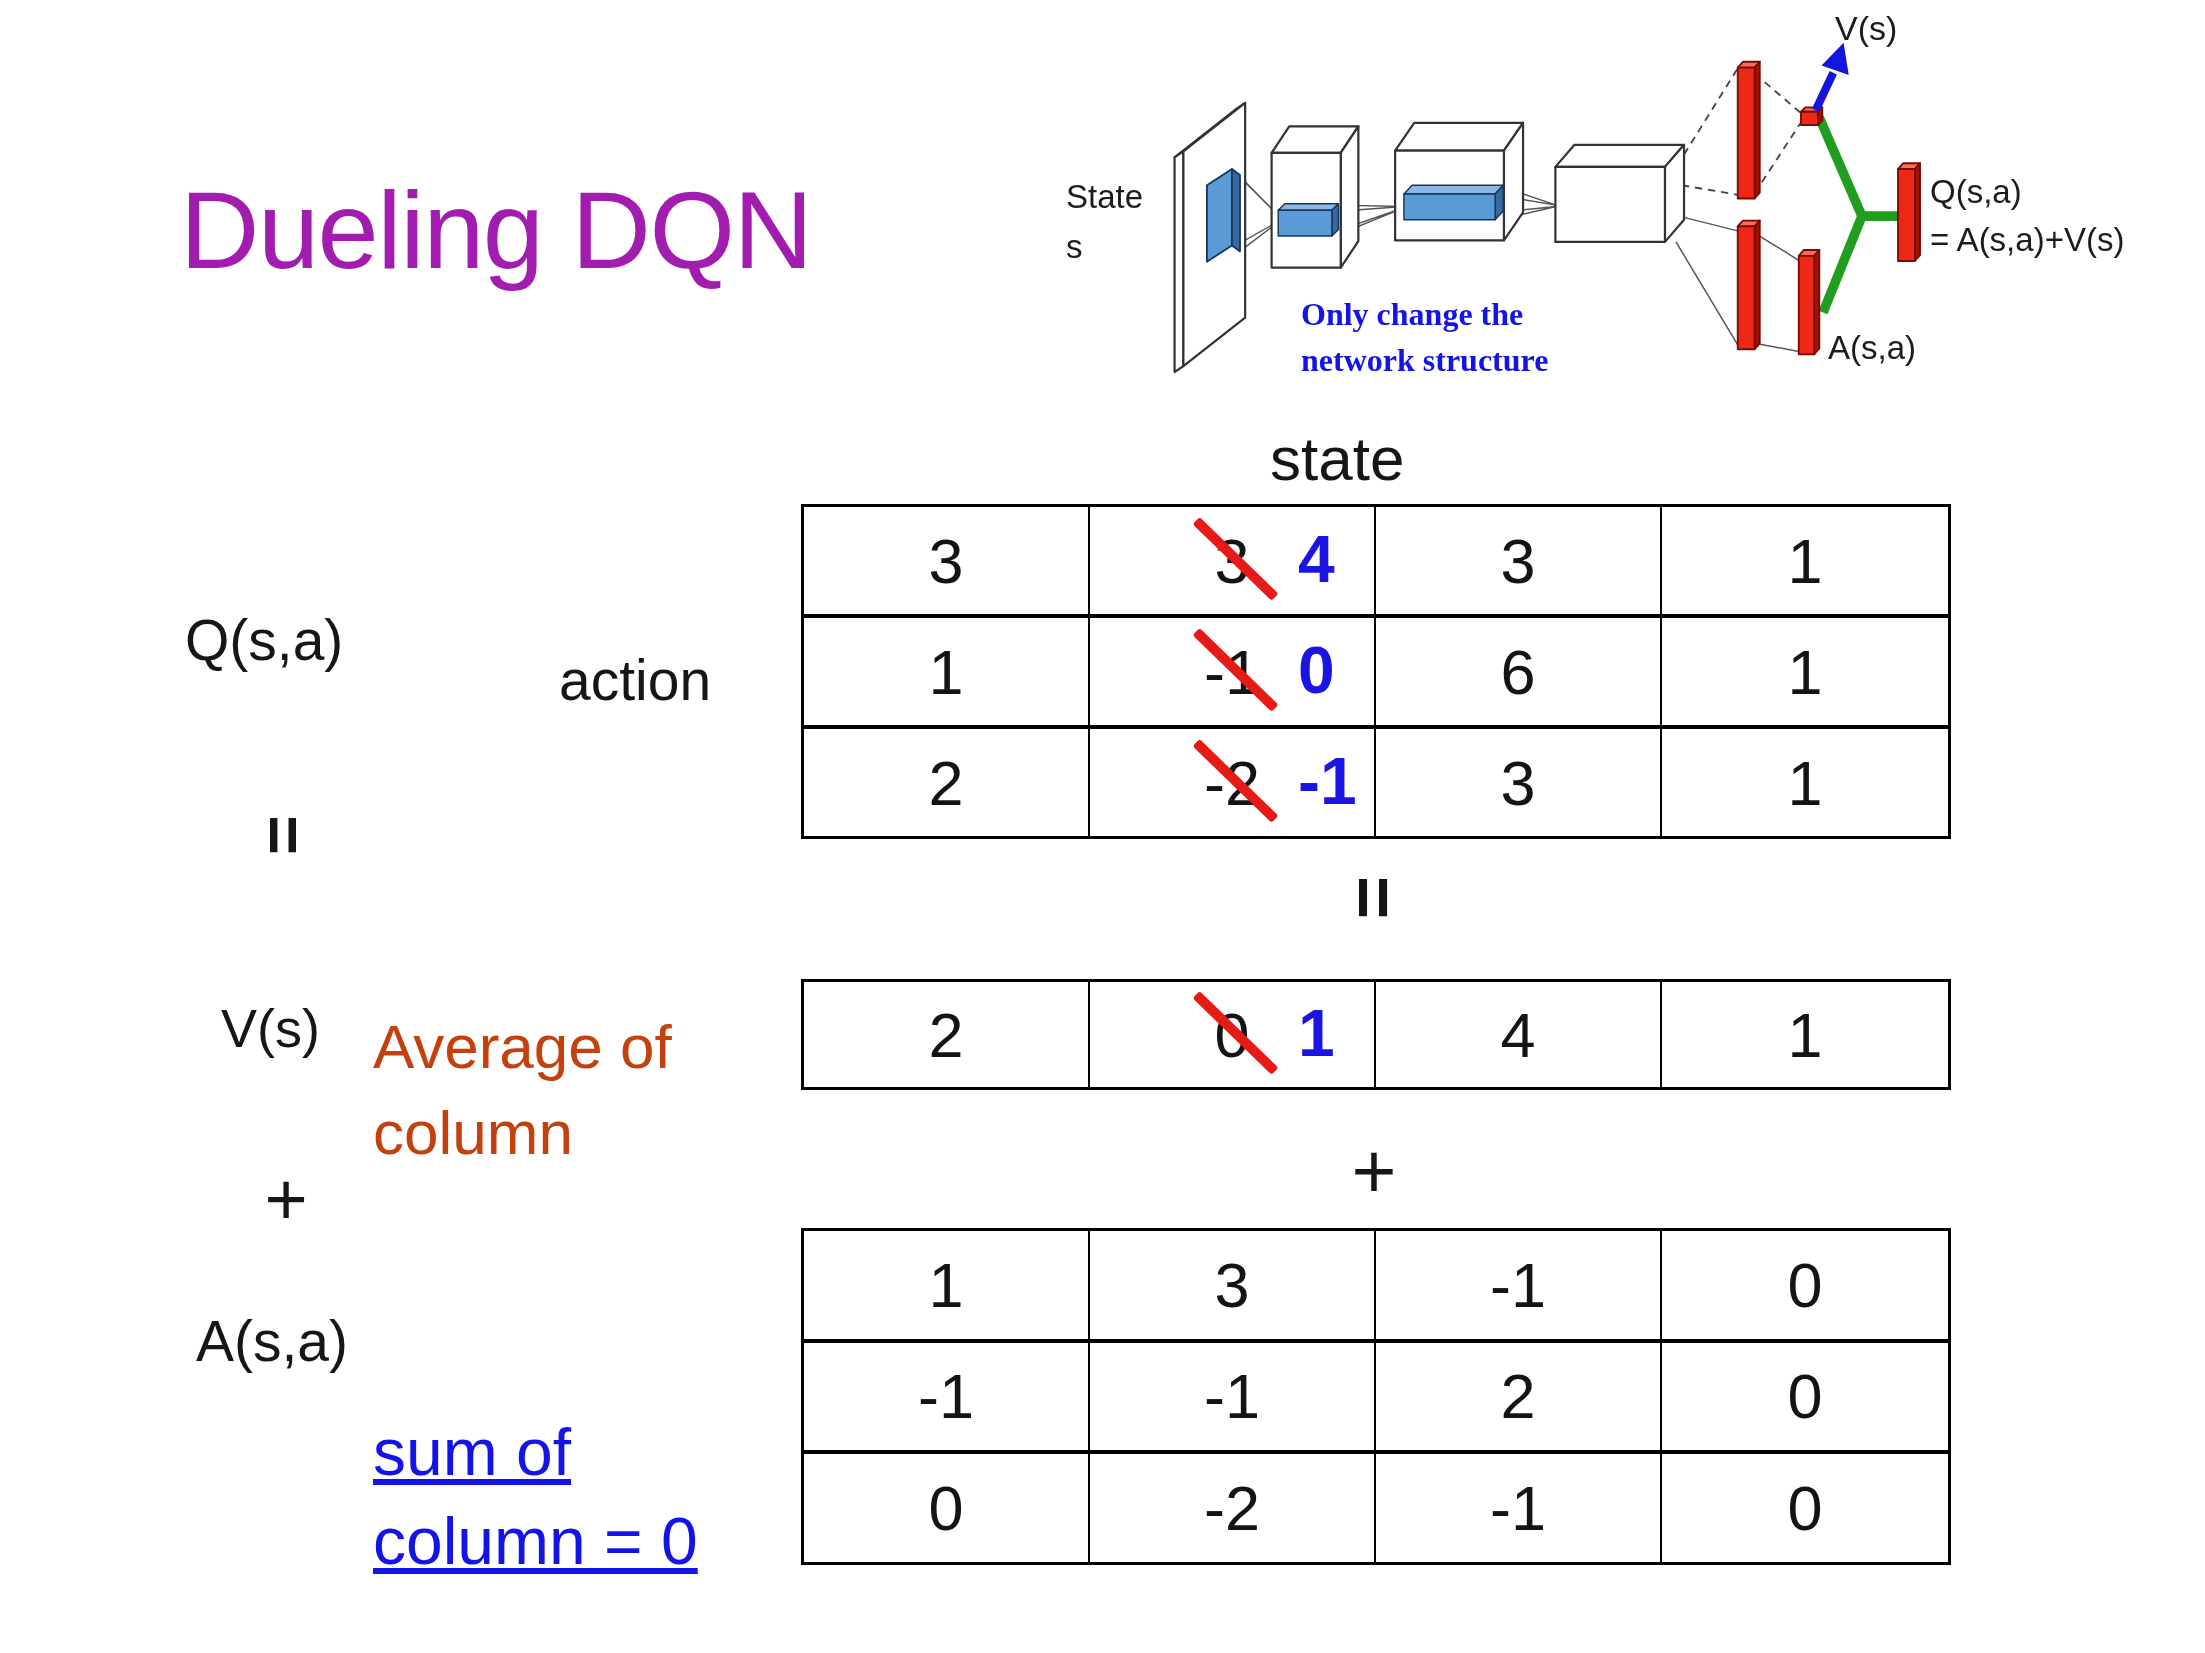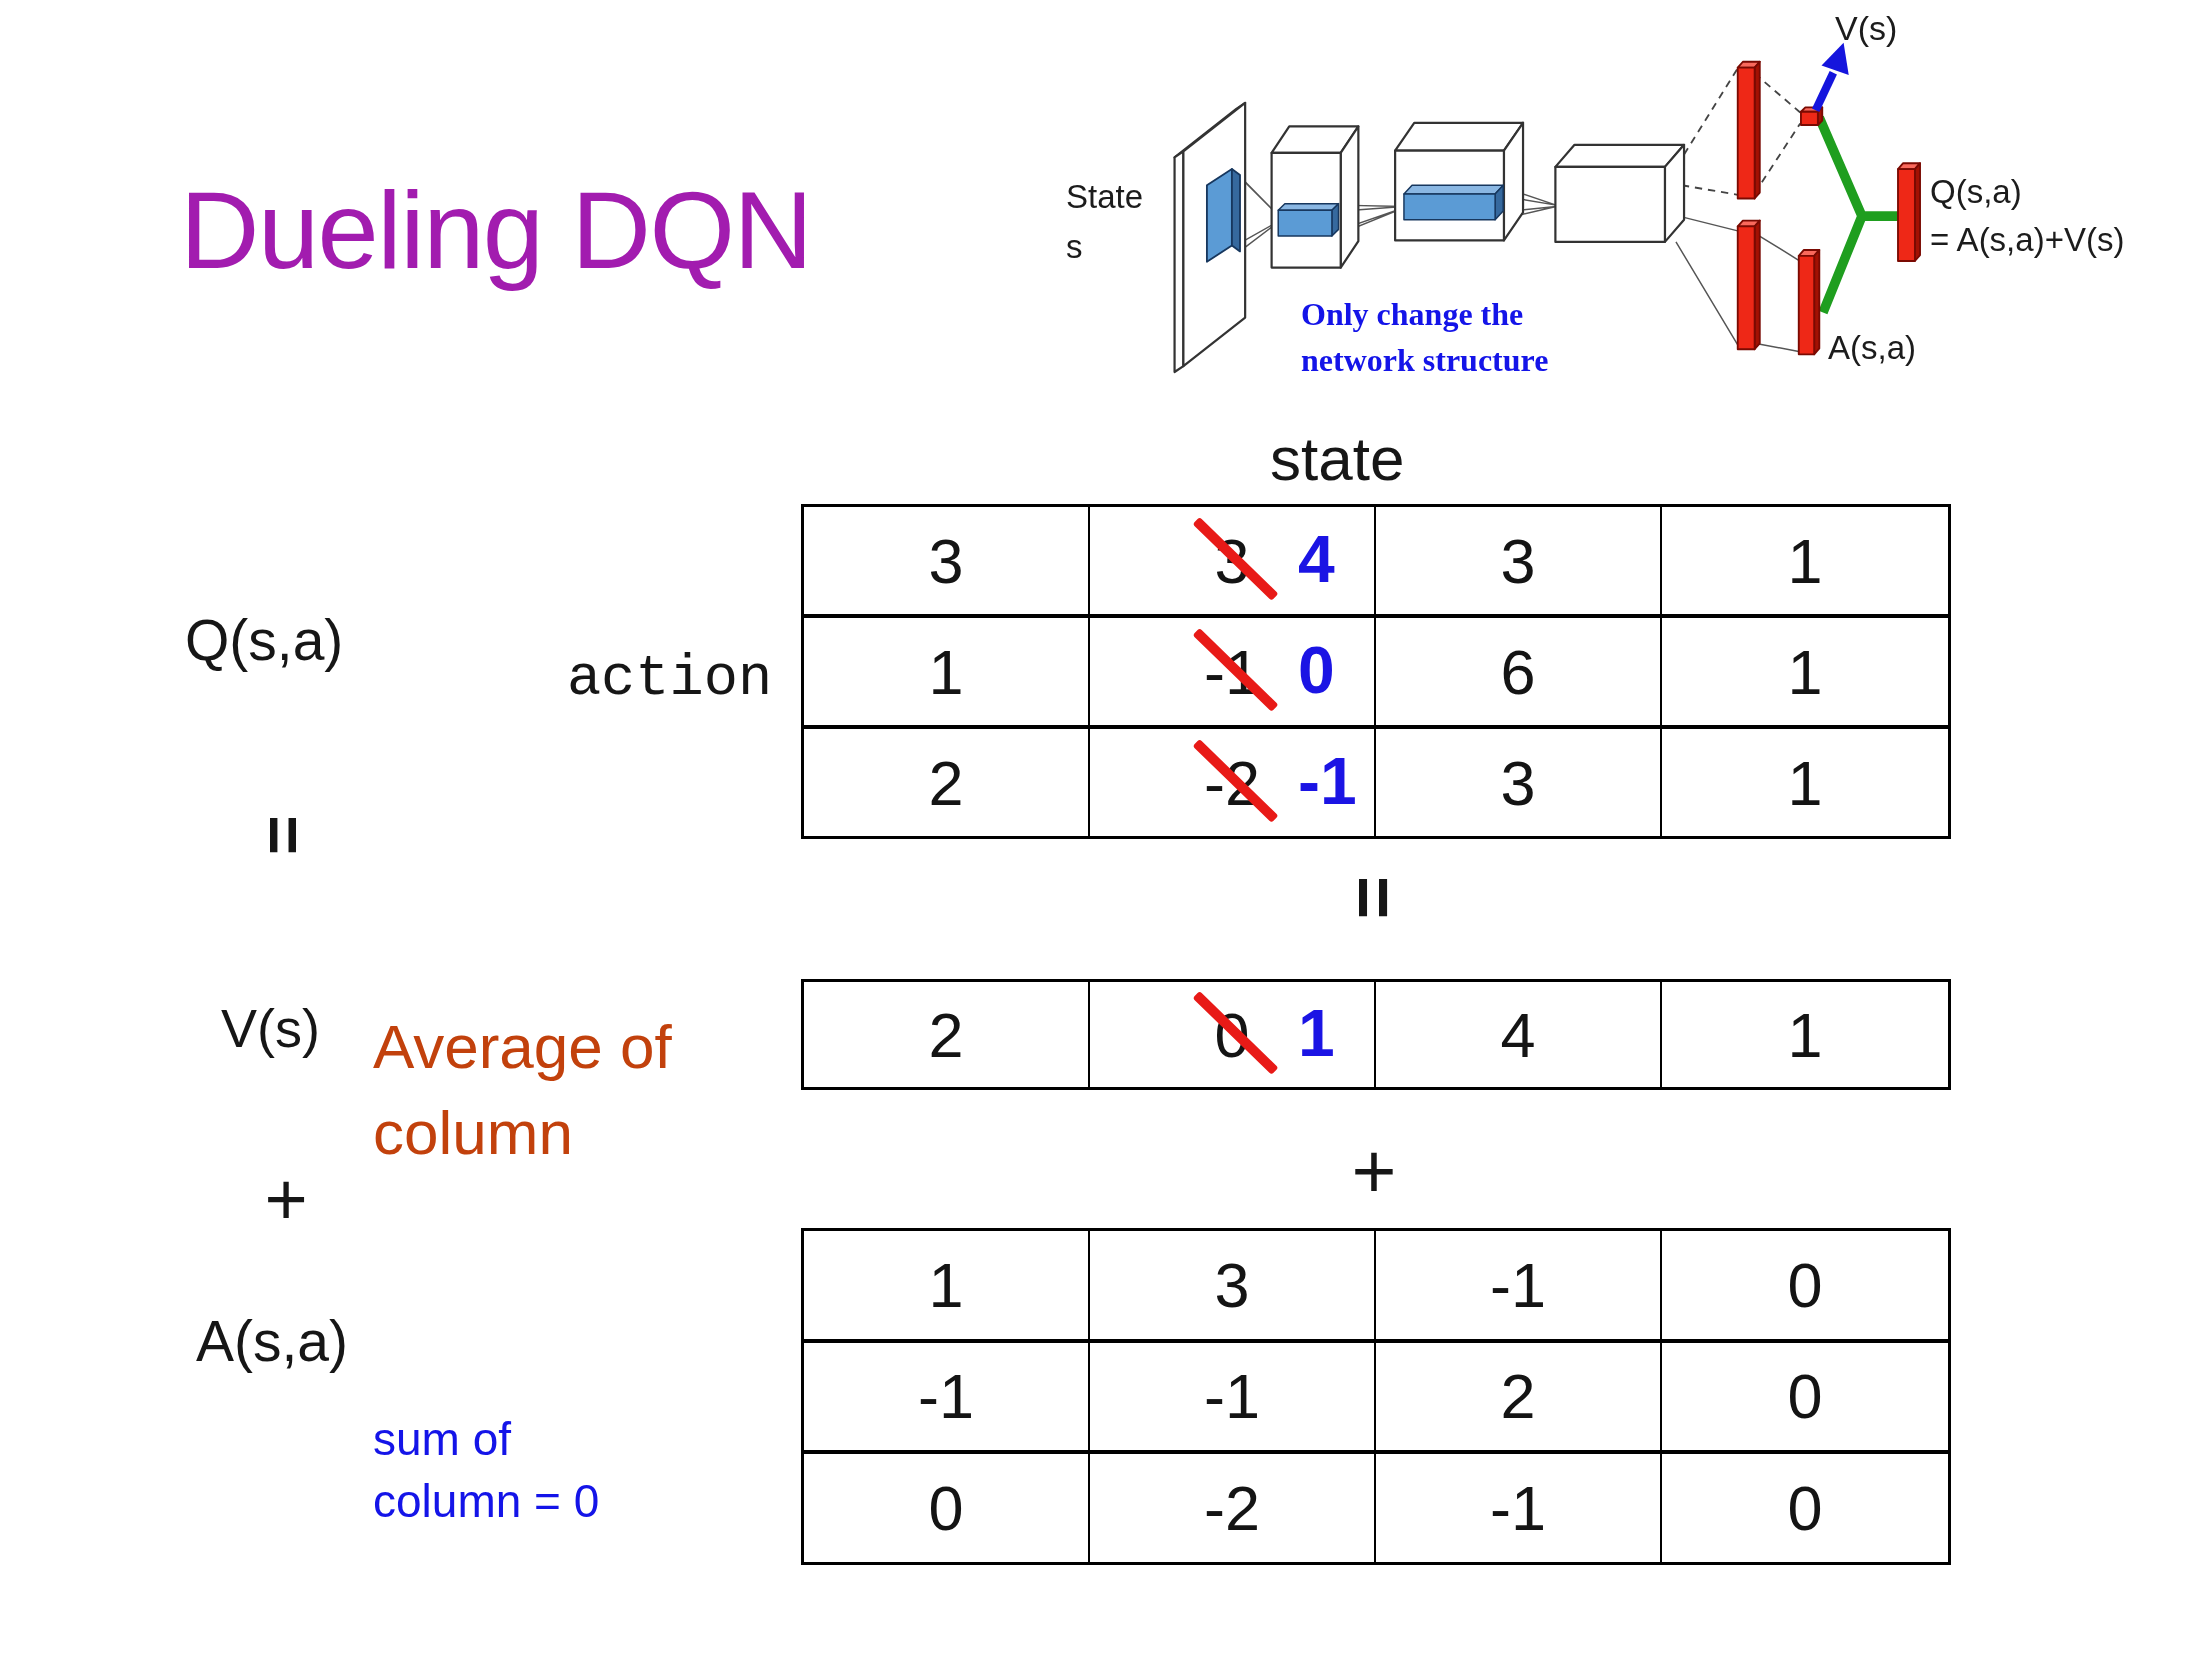--- a/index.html
+++ b/index.html
@@ -5,21 +5,21 @@
   html,body{margin:0;padding:0;}
   body{
     width:2205px;height:1654px;position:relative;overflow:hidden;
     background:#ffffff;
     font-family:"Liberation Sans","DejaVu Sans",sans-serif;
     color:#161616;
   }
   .abs{position:absolute;}
   .pre{white-space:pre-line;}
   .center{text-align:left;}
-  .right{text-align:center;font-family:Liberation Mono, monospace;}
+  .right{text-align:left;}
 
   
   #title{left:180px;top:166px;font-size:110px;letter-spacing:-1.5px;color:#a21caf;}
 
   
   #netsvg{left:1051px;top:0;width:1147px;height:397px;}
 
   
   .diag-label{color:#1c1c1c;line-height:1.32;}
   #state-input-label{left:1066px;top:172px;width:125px;font-size:33px;line-height:1.5;}
@@ -28,21 +28,21 @@
   #q-output-label{left:1930px;top:168px;font-size:33px;line-height:1.45;}
   #advantage-output-label{left:1828px;top:326px;font-size:33px;}
 
   
   #q-matrix-label{left:185px;top:607px;width:184px;font-size:57px;}
   #action-axis-label{left:559px;top:647px;width:221px;font-size:57px;}
   #state-axis-label{left:1270px;top:423px;width:213px;font-size:62px;}
   #v-vector-label{left:221px;top:997px;width:132px;font-size:54px;}
   #a-matrix-label{left:196px;top:1308px;width:184px;font-size:57px;}
   #v-average-note{left:373px;top:1004px;font-size:62px;line-height:1.38;color:#c2410c;}
-  #a-sum-note{left:373px;top:1408px;font-size:46px;line-height:1.35;color:#1414e8;}
+  #a-sum-note{left:373px;top:1408px;font-size:66px;line-height:1.35;color:#1414e8;text-decoration:underline;}
 
   .op-box{display:flex;align-items:center;justify-content:center;}
   #plus-left{left:249px;top:1170px;width:74px;height:59px;font-size:74px;}
   #plus-center{left:1337px;top:1138px;width:74px;height:66px;font-size:77px;}
   #equals-rotated-left{left:247px;top:798px;width:74px;height:74px;}
   #equals-rotated-center{left:1337px;top:860px;width:74px;height:74px;}
   #equals-rotated-left span{font-size:68px;font-weight:700;transform:rotate(90deg);display:block;}
   #equals-rotated-center span{font-size:74px;font-weight:700;transform:rotate(90deg);display:block;}
 
   

